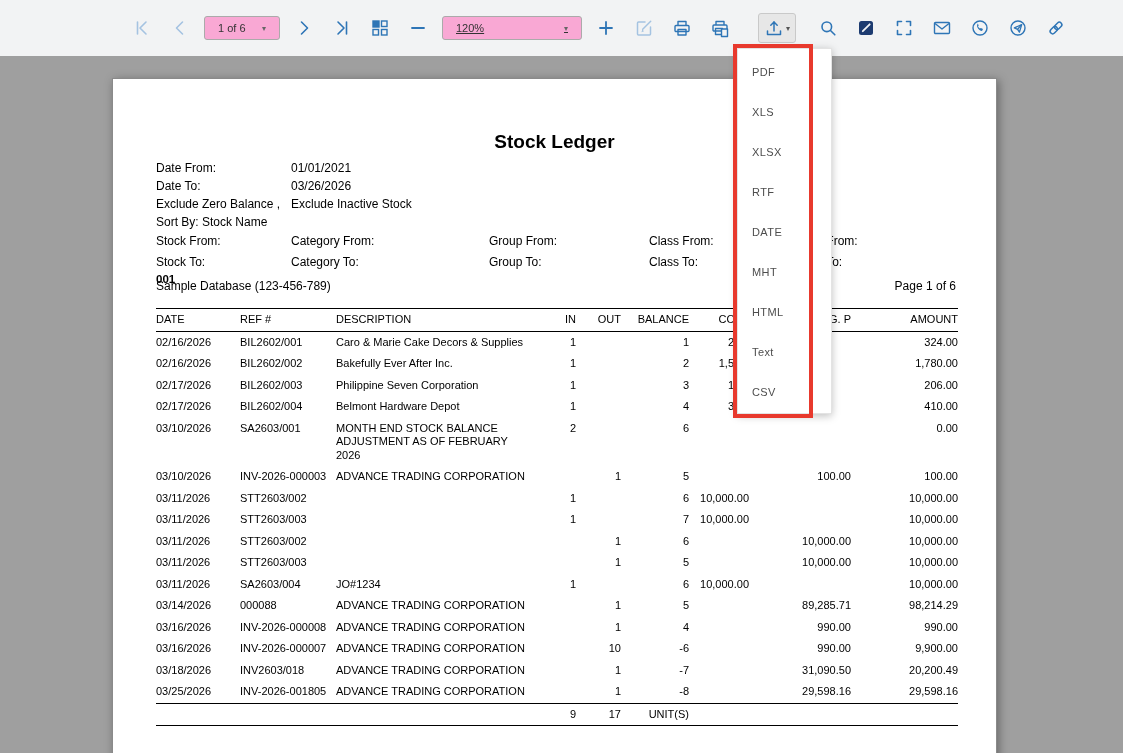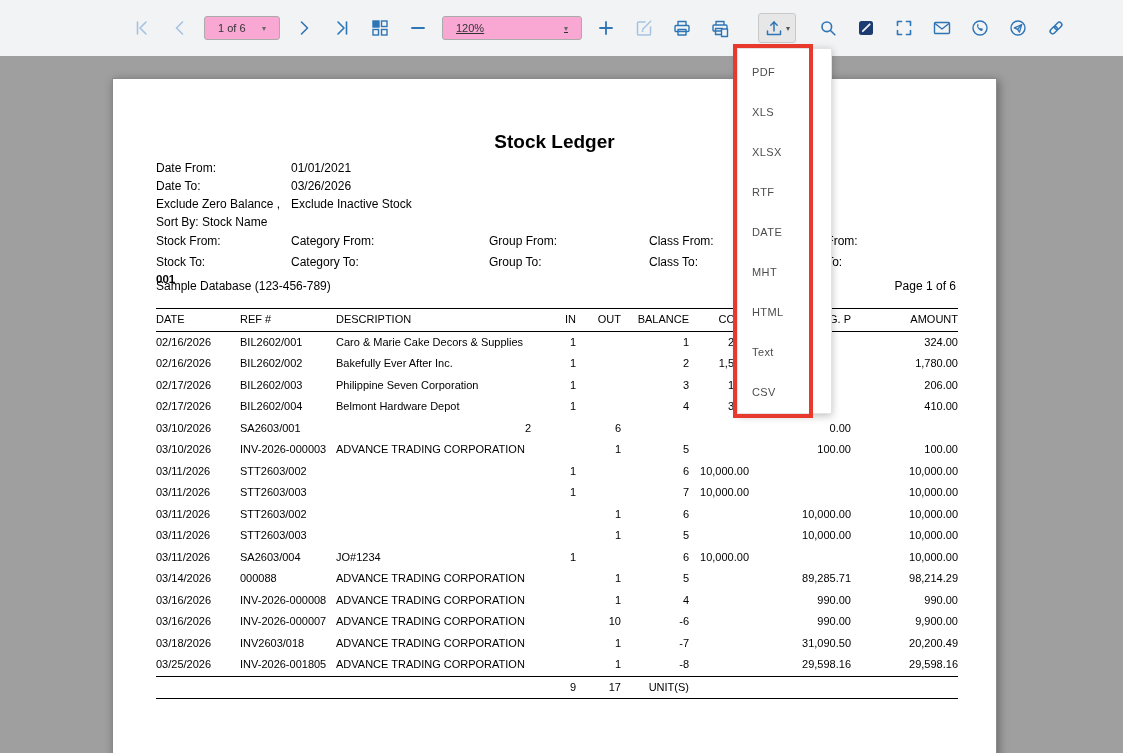--- a/index.html
+++ b/index.html
@@ -370,20 +370,21 @@
             <div class="c r">1</div>
             <div class="c r"></div>
             <div class="c r">4</div>
             <div class="c r frag">3</div>
             <div class="c r"></div>
             <div class="c r">410.00</div>
           </div>
           <div class="trow">
             <div class="c">03/10/2026</div>
             <div class="c">SA2603/001</div>
+            <div class="c desc">MONTH END STOCK BALANCE ADJUSTMENT AS OF FEBRUARY 2026</div>
             <div class="c r">2</div>
             <div class="c r"></div>
             <div class="c r">6</div>
             <div class="c r"></div>
             <div class="c r"></div>
             <div class="c r">0.00</div>
           </div>
           <div class="trow">
             <div class="c">03/10/2026</div>
             <div class="c">INV-2026-000003</div>

